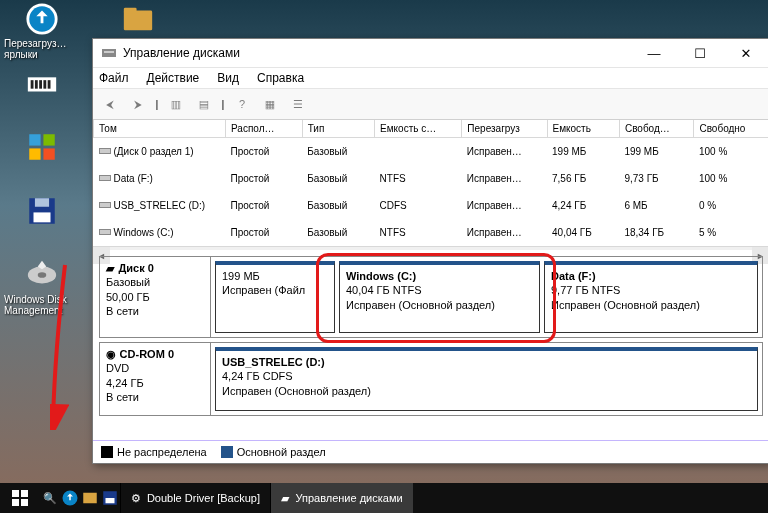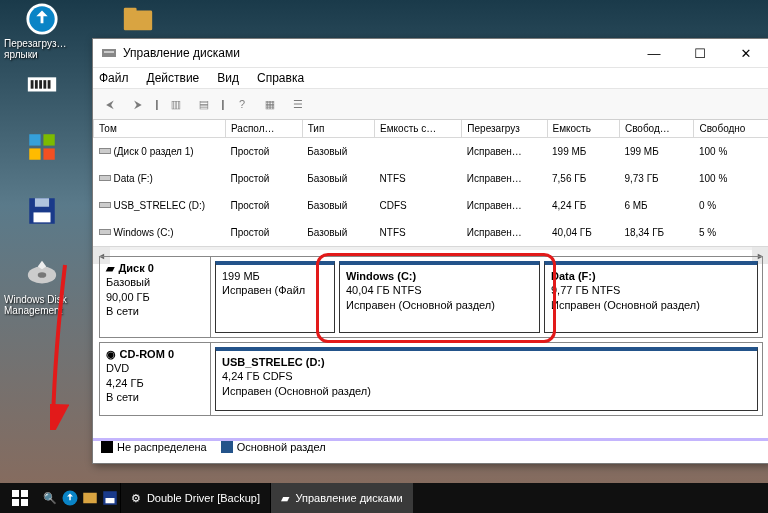--- a/index.html
+++ b/index.html
@@ -29,21 +29,21 @@
 .hscroll .left,.hscroll .right{position:absolute;top:0;width:17px;height:17px;background:#e8e8e8;display:flex;align-items:center;justify-content:center;font-size:9px;color:#666}
 .hscroll .left{left:0}.hscroll .right{right:0}
 .graphical{flex:1;overflow:hidden;padding:6px 6px 0 6px;display:flex;flex-direction:column;gap:4px}
 .diskrow{display:flex;border:1px solid #888;height:80px}
 .diskhead{width:98px;border-right:1px solid #888;padding:4px 6px;font-size:11px;line-height:1.3;display:flex;flex-direction:column;position:relative}
 .diskhead .dname{font-weight:700;display:flex;align-items:center;gap:4px}
 .parts{flex:1;display:flex;padding:4px;gap:4px}
 .part{border:1px solid #333;border-top:4px solid #23538a;padding:4px 6px;font-size:11px;line-height:1.3;overflow:hidden}
 .part .pname{font-weight:700}
 .highlight{position:absolute;border:3px solid #e21a1a;border-radius:12px;pointer-events:none;z-index:5}
-.legend{height:22px;border-top:3px solid #c4b5fd;display:flex;padding:0 8px;gap:14px;font-size:11px}
+.legend{height:22px;border-top:1px solid #c4b5fd;display:flex;align-items:center;padding:0 8px;gap:14px;font-size:11px}
 .legend .sw{width:12px;height:12px;display:inline-block;margin-right:4px;vertical-align:-2px}
 .taskbar{position:absolute;left:0;bottom:0;width:768px;height:30px;background:#101010;display:flex;align-items:center}
 .start{width:40px;height:30px;display:flex;align-items:center;justify-content:center;color:#fff}
 .tbitem{height:30px;padding:0 10px;display:flex;align-items:center;color:#fff;font-size:11px;gap:6px;border-left:1px solid #000}
 .tbitem.active{background:#3a3a3a}
 .tbicon{width:20px;height:30px;display:flex;align-items:center;justify-content:center}
 </style>
 </head>
 <body>
 
@@ -242,21 +242,21 @@
       </div>
 
       <div class="graphical">
         <div class="diskrow" style="position:relative">
           <div class="diskhead">
             <div class="dname">
                 <span>▰</span>
                 <span>Диск 0</span>
               </div>
             <div>Базовый</div>
-            <div>90,00 ГБ</div>
+            <div>50,00 ГБ</div>
             <div>В сети</div>
           </div>
           <div class="parts">
             <div class="part" style="flex:0 0 106px">
               <div>199 МБ</div>
               <div>Исправен (Файл</div>
             </div>
             <div class="part" style="flex:1">
               <div class="pname">Windows  (C:)</div>
               <div>40,04 ГБ NTFS</div>

